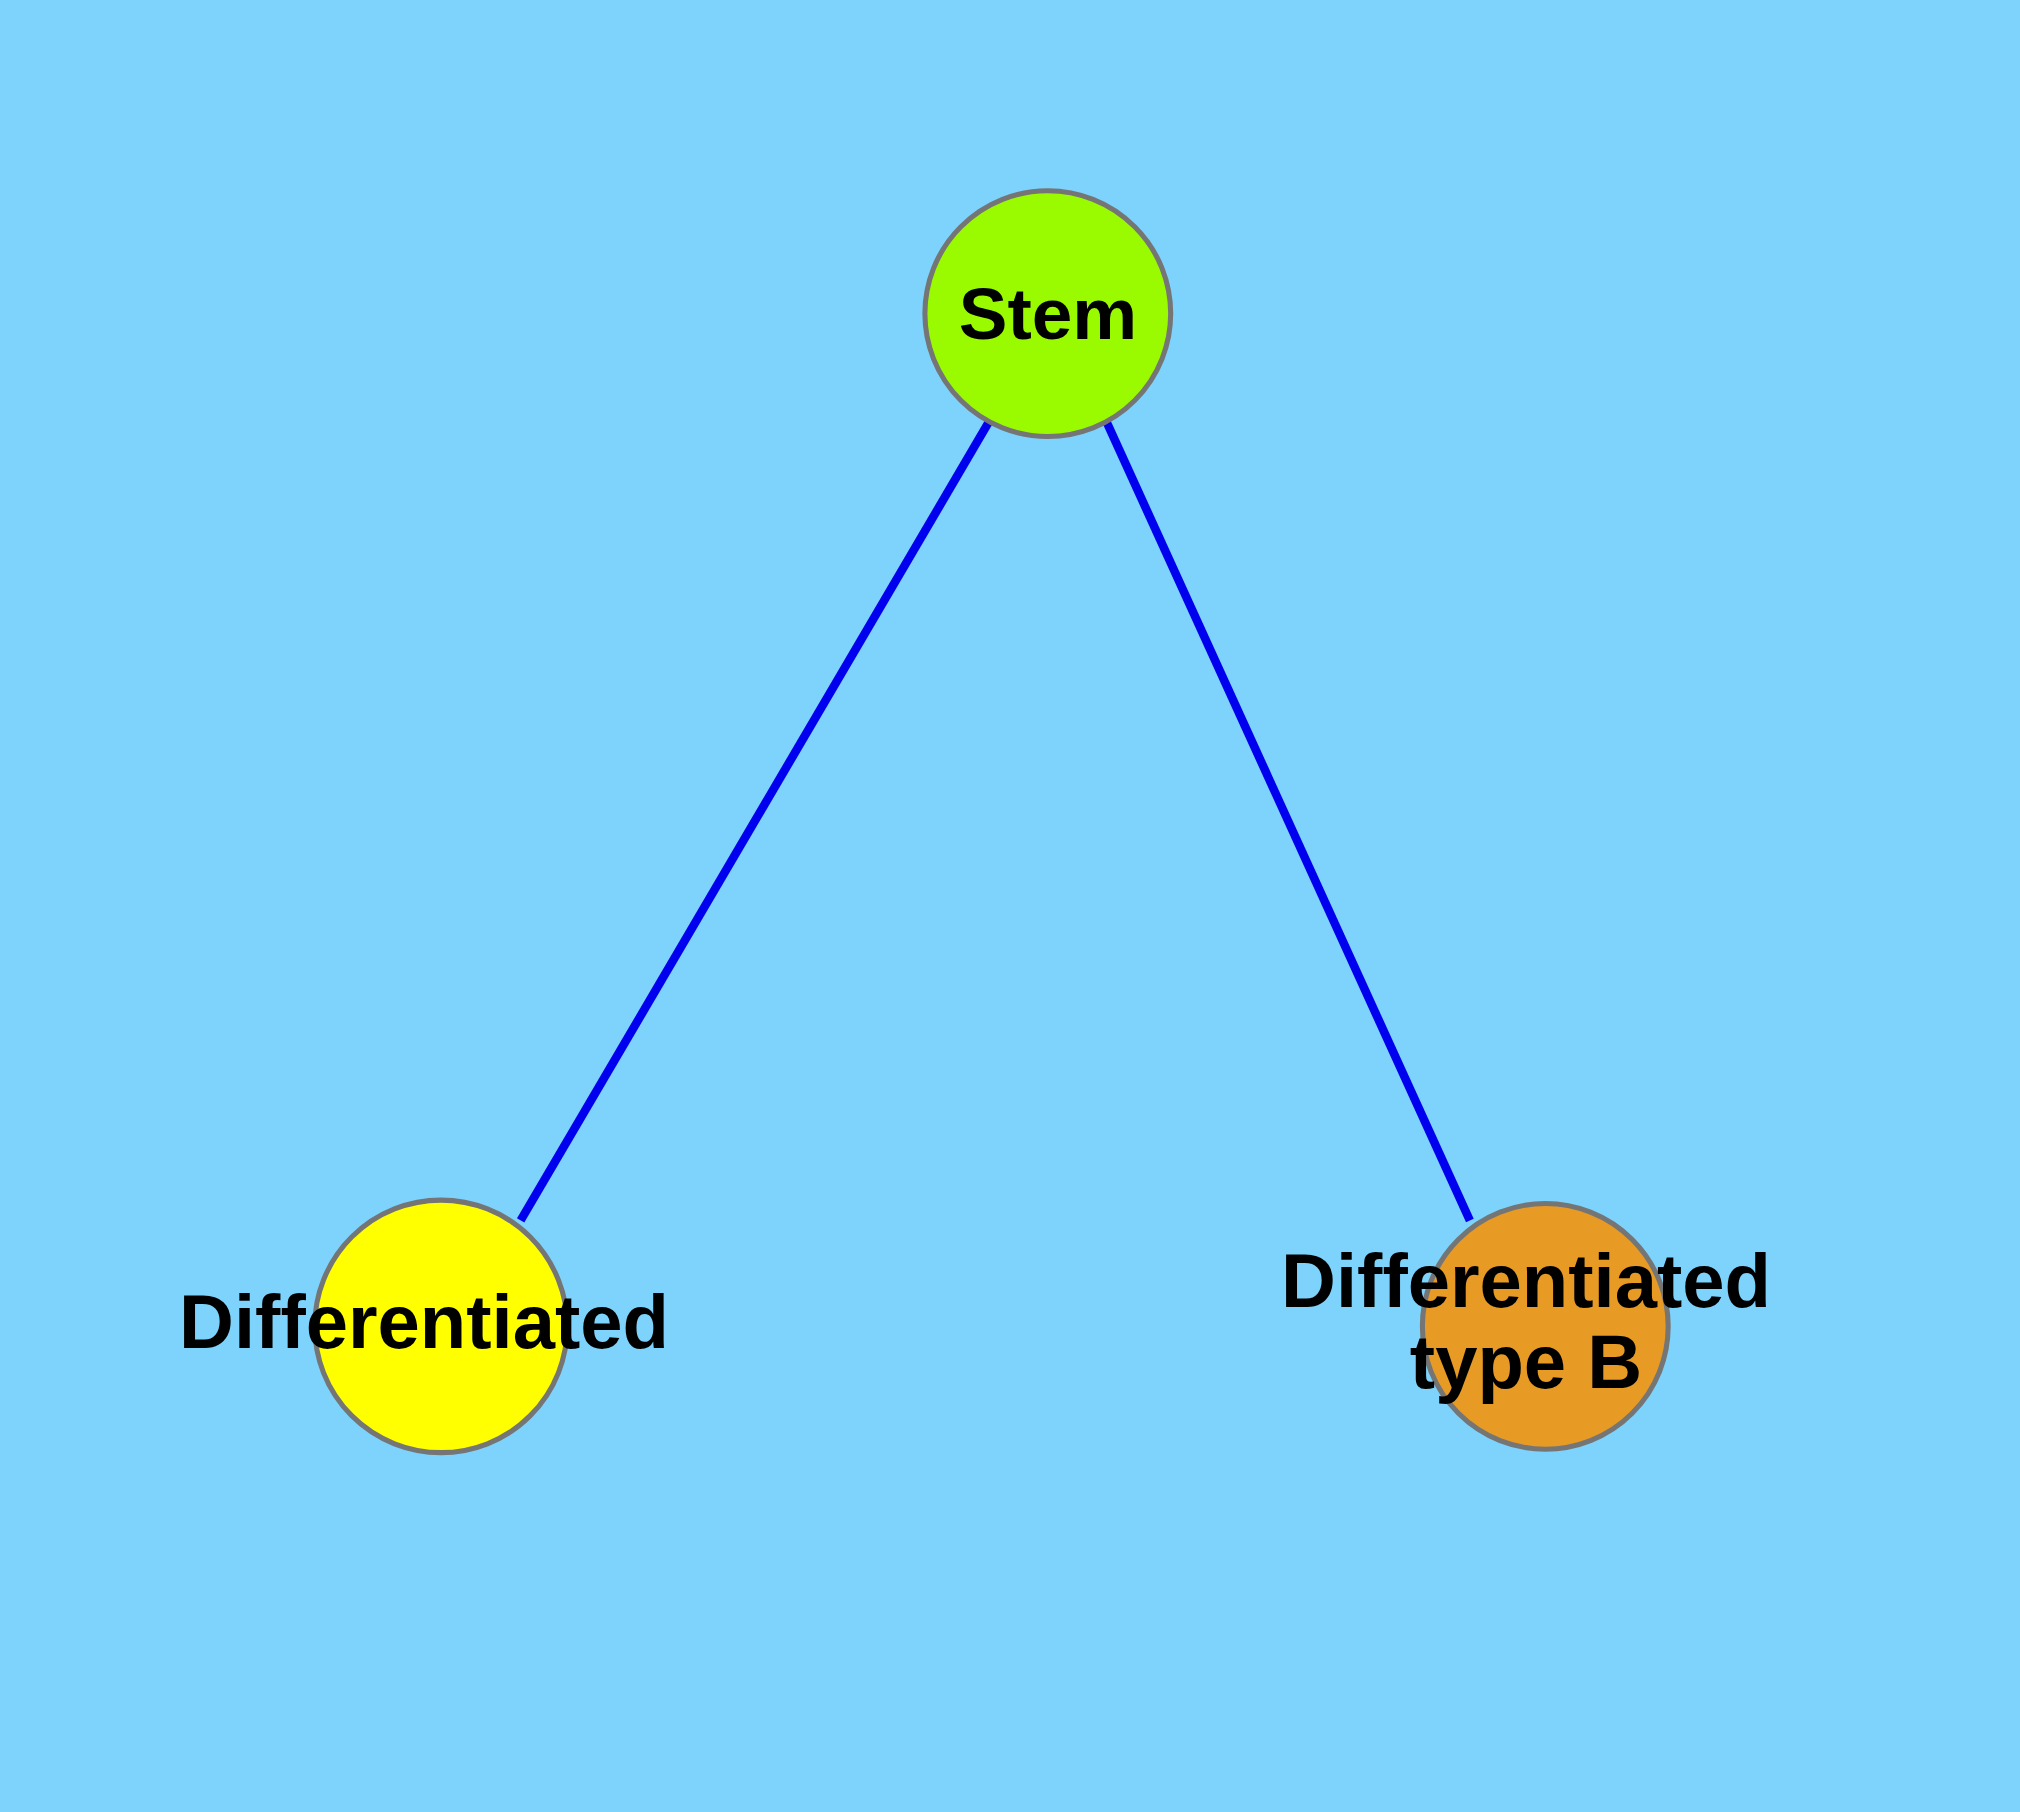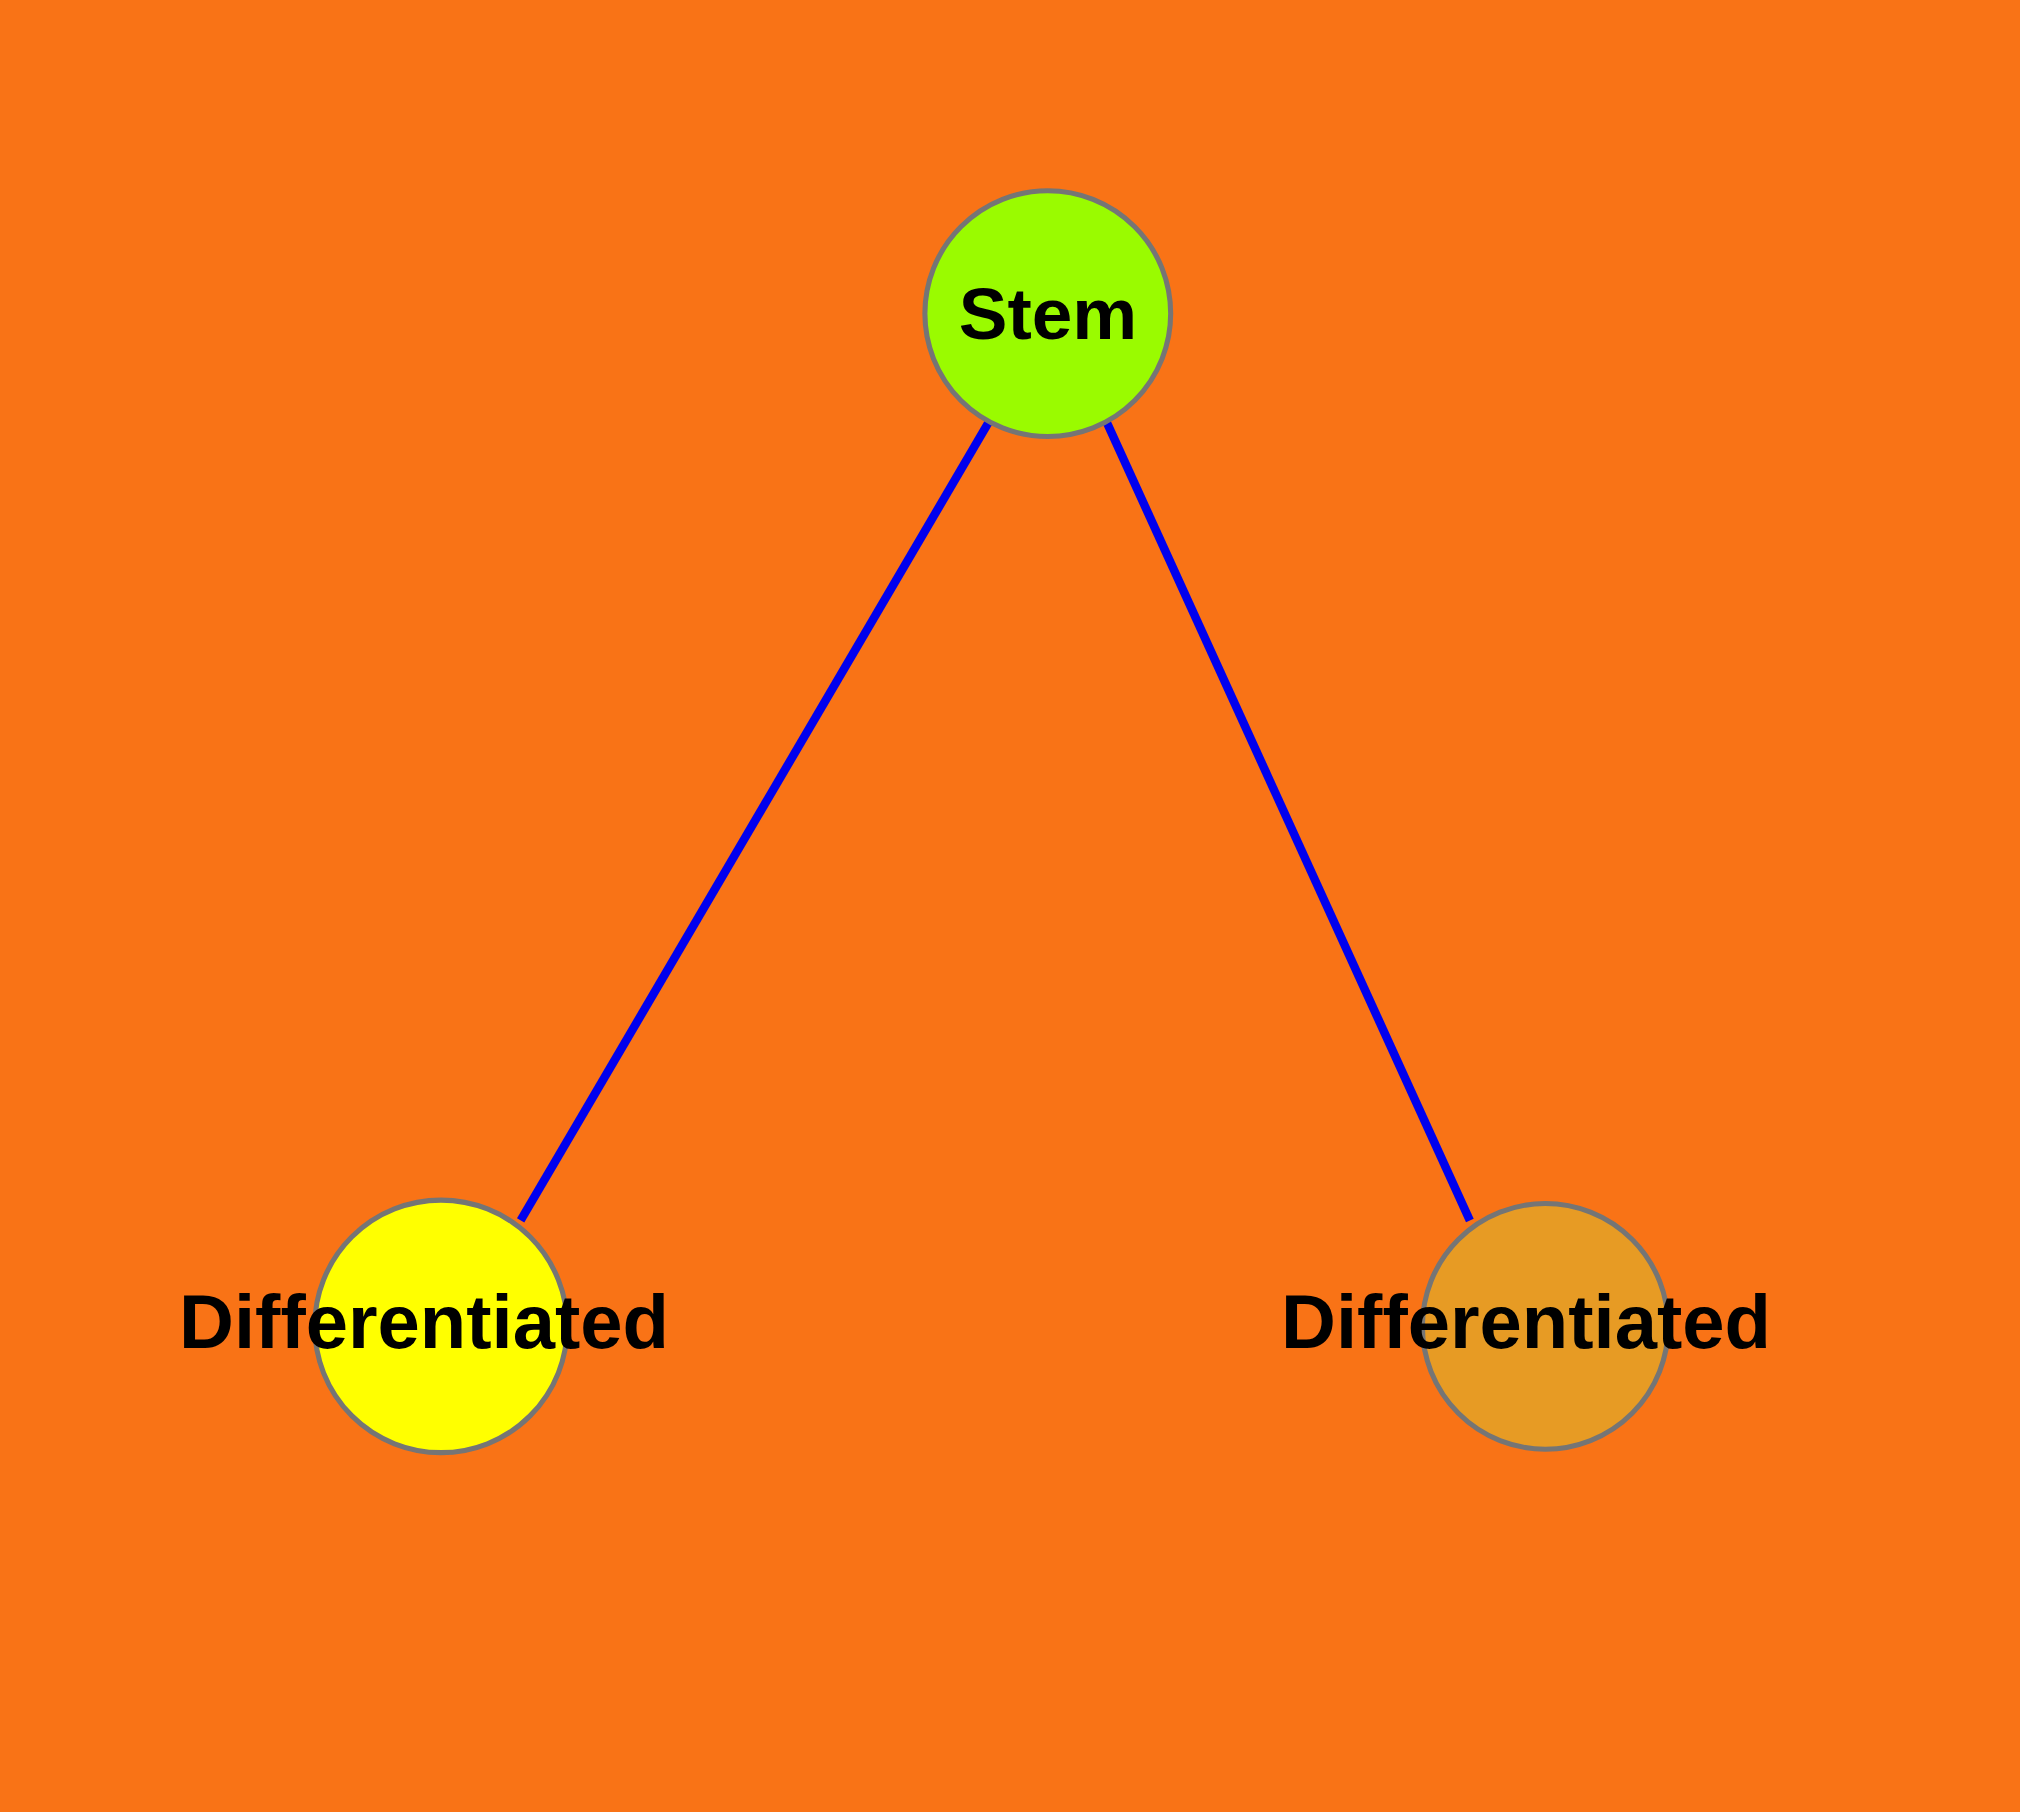--- a/index.html
+++ b/index.html
@@ -11,21 +11,21 @@
     width: 2021px;
     height: 1812px;
     background: #ccccfa;
     font-family: "Liberation Sans", sans-serif;
     overflow: hidden;
   }
   #graph-canvas {
     position: relative;
     width: 2021px;
     height: 1812px;
-    background: #f97316;
+    background: #7dd3fc;
   }
   #graph-svg {
     position: absolute;
     top: 0;
     left: 0;
     width: 2021px;
     height: 1812px;
     display: block;
   }
   .node-label {
@@ -74,16 +74,16 @@
       <circle class="graph-node" cx="1236" cy="370" r="145" fill="#9afb00" stroke="#757575" stroke-width="6"></circle>
       <circle class="graph-node" cx="520" cy="1565" r="149" fill="#ffff00" stroke="#757575" stroke-width="6"></circle>
       <circle class="graph-node" cx="1823" cy="1565" r="145" fill="#e79b24" stroke="#757575" stroke-width="6"></circle>
     </g>
   </svg>
 
   <div class="node-label" id="label-stem">Stem</div>
 
   <div class="node-label" id="label-type-a"><div>Differentiated</div></div>
 
-  <div class="node-label" id="label-type-b"><div>Differentiated</div></div>
+  <div class="node-label" id="label-type-b"><div>Differentiated</div><div>type B</div></div>
 
 </div>
 
 
 </body></html>

